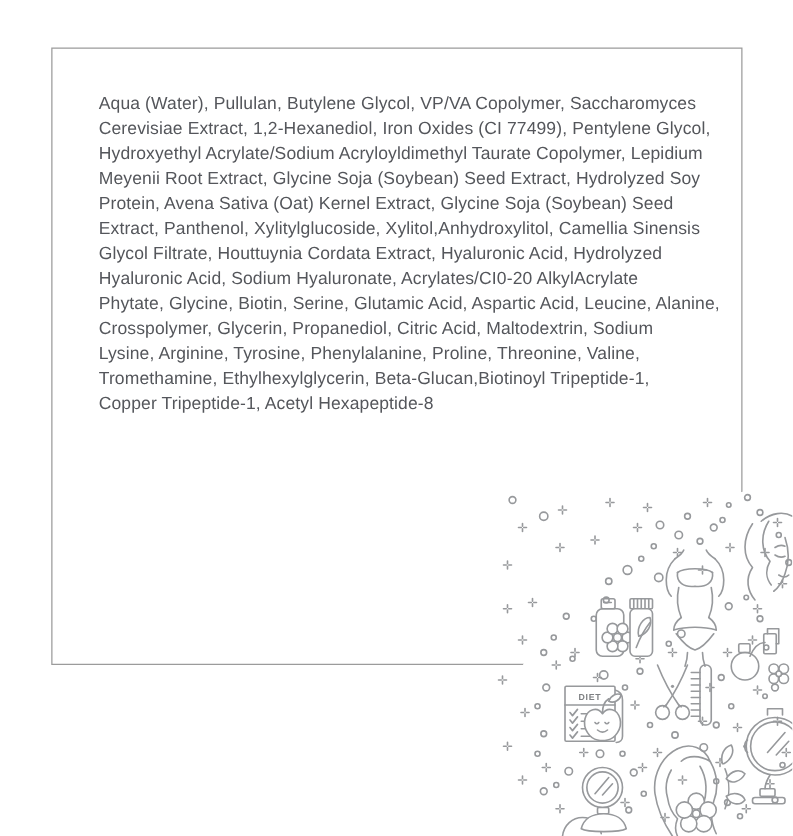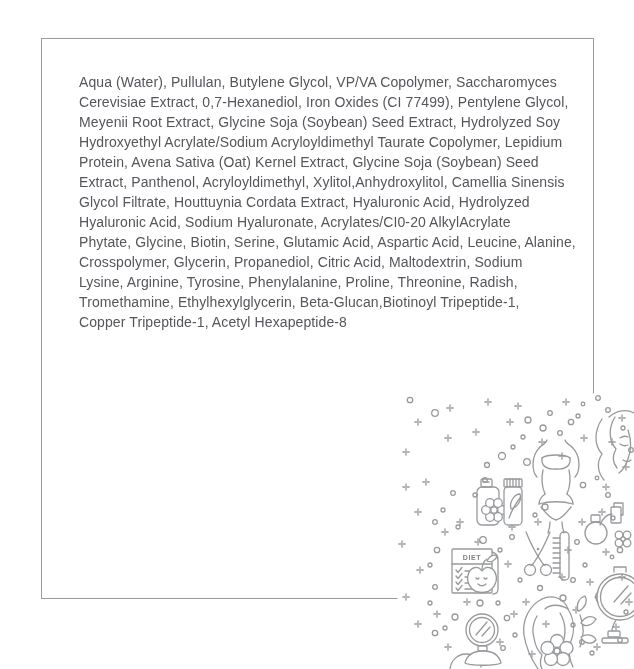--- a/index.html
+++ b/index.html
@@ -2,50 +2,50 @@
 <html><head>
 <meta charset="utf-8">
 <style>
   html,body { margin:0; padding:0; }
   body {
     width:634px; height:669px; position:relative; overflow:hidden;
     background:#ffffff;
     font-family:"Liberation Sans", sans-serif;
   }
   .panel {
-    position:absolute; left:41px; top:38px; width:553px; height:561px;
+    position:absolute; left:41px; top:38px; width:553px; height:494px;
     border:1px solid #9b9b9b; box-sizing:border-box; background:#ffffff;
   }
   .ingredients {
     position:absolute; left:37px; top:33px;
     font-size:14px; line-height:20px; color:#54565b;
     letter-spacing:0.1px; white-space:nowrap;
   }
   .decor { position:absolute; left:390px; top:390px; }
   svg .ln  { fill:none; stroke:#97999c; stroke-width:1.3; stroke-linecap:round; stroke-linejoin:round; }
   svg .lnf { fill:#ffffff; stroke:#97999c; stroke-width:1.3; stroke-linecap:round; stroke-linejoin:round; }
   svg .fl  { fill:#97999c; stroke:none; }
   svg .diet-txt { font-family:"Liberation Sans",sans-serif; font-size:7px; font-weight:bold; fill:#7e8083; letter-spacing:0.6px; }
 </style>
 </head>
 <body>
 
 <div class="panel">
   <div class="ingredients">
     <div>Aqua (Water), Pullulan, Butylene Glycol, VP/VA Copolymer, Saccharomyces</div>
-    <div>Cerevisiae Extract, 0,7-Hexanediol, Iron Oxides (CI 77499), Pentylene Glycol,</div>
+    <div>Cerevisiae Extract, 1,2-Hexanediol, Iron Oxides (CI 77499), Pentylene Glycol,</div>
+    <div>Hydroxyethyl Acrylate/Sodium Acryloyldimethyl Taurate Copolymer, Lepidium</div>
     <div>Meyenii Root Extract, Glycine Soja (Soybean) Seed Extract, Hydrolyzed Soy</div>
-    <div>Hydroxyethyl Acrylate/Sodium Acryloyldimethyl Taurate Copolymer, Lepidium</div>
     <div>Protein, Avena Sativa (Oat) Kernel Extract, Glycine Soja (Soybean) Seed</div>
-    <div>Extract, Panthenol, Acryloyldimethyl, Xylitol,Anhydroxylitol, Camellia Sinensis</div>
+    <div>Extract, Panthenol, Xylitylglucoside, Xylitol,Anhydroxylitol, Camellia Sinensis</div>
     <div>Glycol Filtrate, Houttuynia Cordata Extract, Hyaluronic Acid, Hydrolyzed</div>
     <div>Hyaluronic Acid, Sodium Hyaluronate, Acrylates/CI0-20 AlkylAcrylate</div>
     <div>Phytate, Glycine, Biotin, Serine, Glutamic Acid, Aspartic Acid, Leucine, Alanine,</div>
     <div>Crosspolymer, Glycerin, Propanediol, Citric Acid, Maltodextrin, Sodium</div>
-    <div>Lysine, Arginine, Tyrosine, Phenylalanine, Proline, Threonine, Radish,</div>
+    <div>Lysine, Arginine, Tyrosine, Phenylalanine, Proline, Threonine, Valine,</div>
     <div>Tromethamine, Ethylhexylglycerin, Beta-Glucan,Biotinoyl Tripeptide-1,</div>
     <div>Copper Tripeptide-1, Acetyl Hexapeptide-8</div>
   </div>
 </div>
 
 <svg class="decor" width="244" height="279" viewBox="0 0 244 279" xmlns="http://www.w3.org/2000/svg">
   <defs>
     <path id="sp" class="ln" d="M0,-3.2 V-1 M0,1 V3.2 M-3.2,0 H-1 M1,0 H3.2"></path>
   </defs>
 

